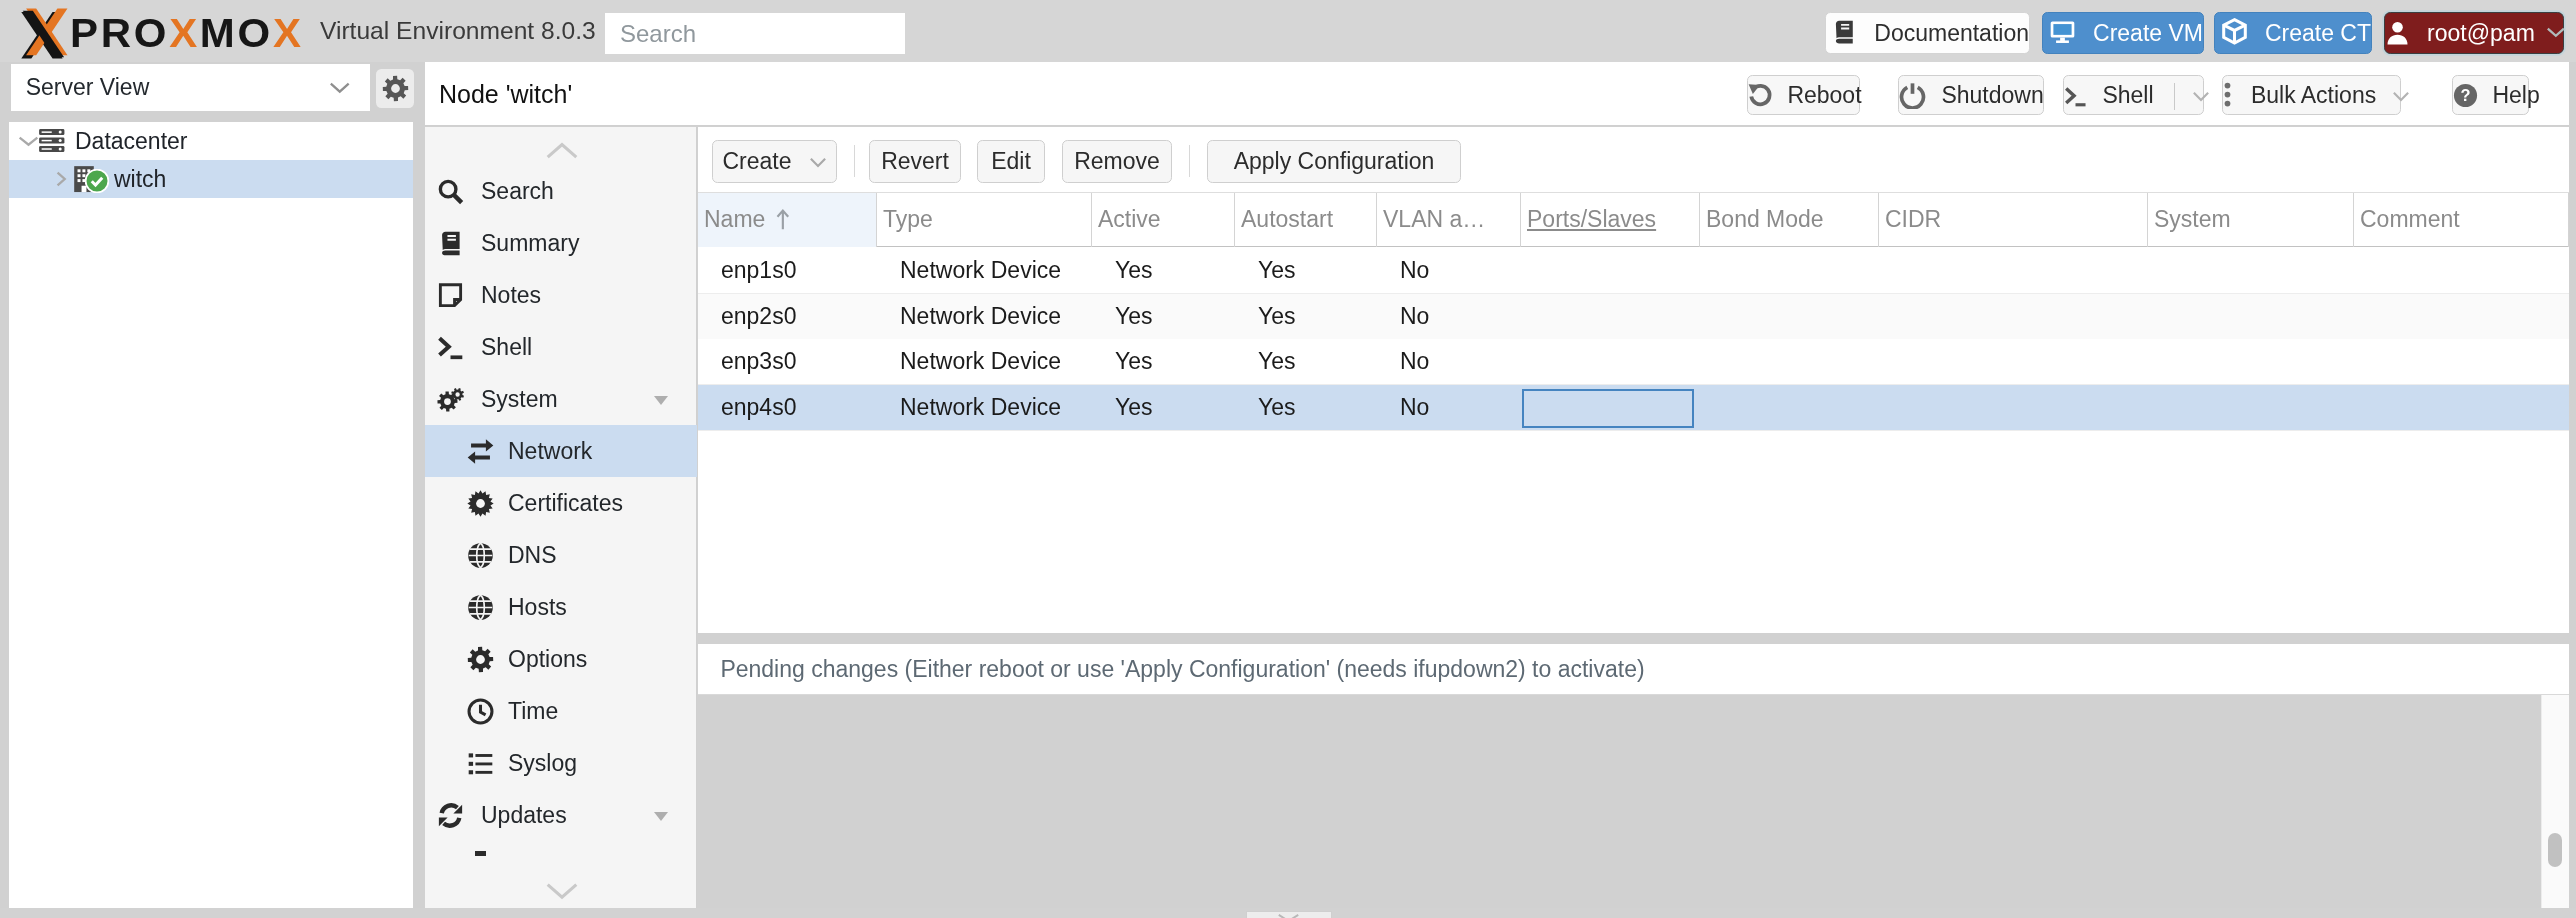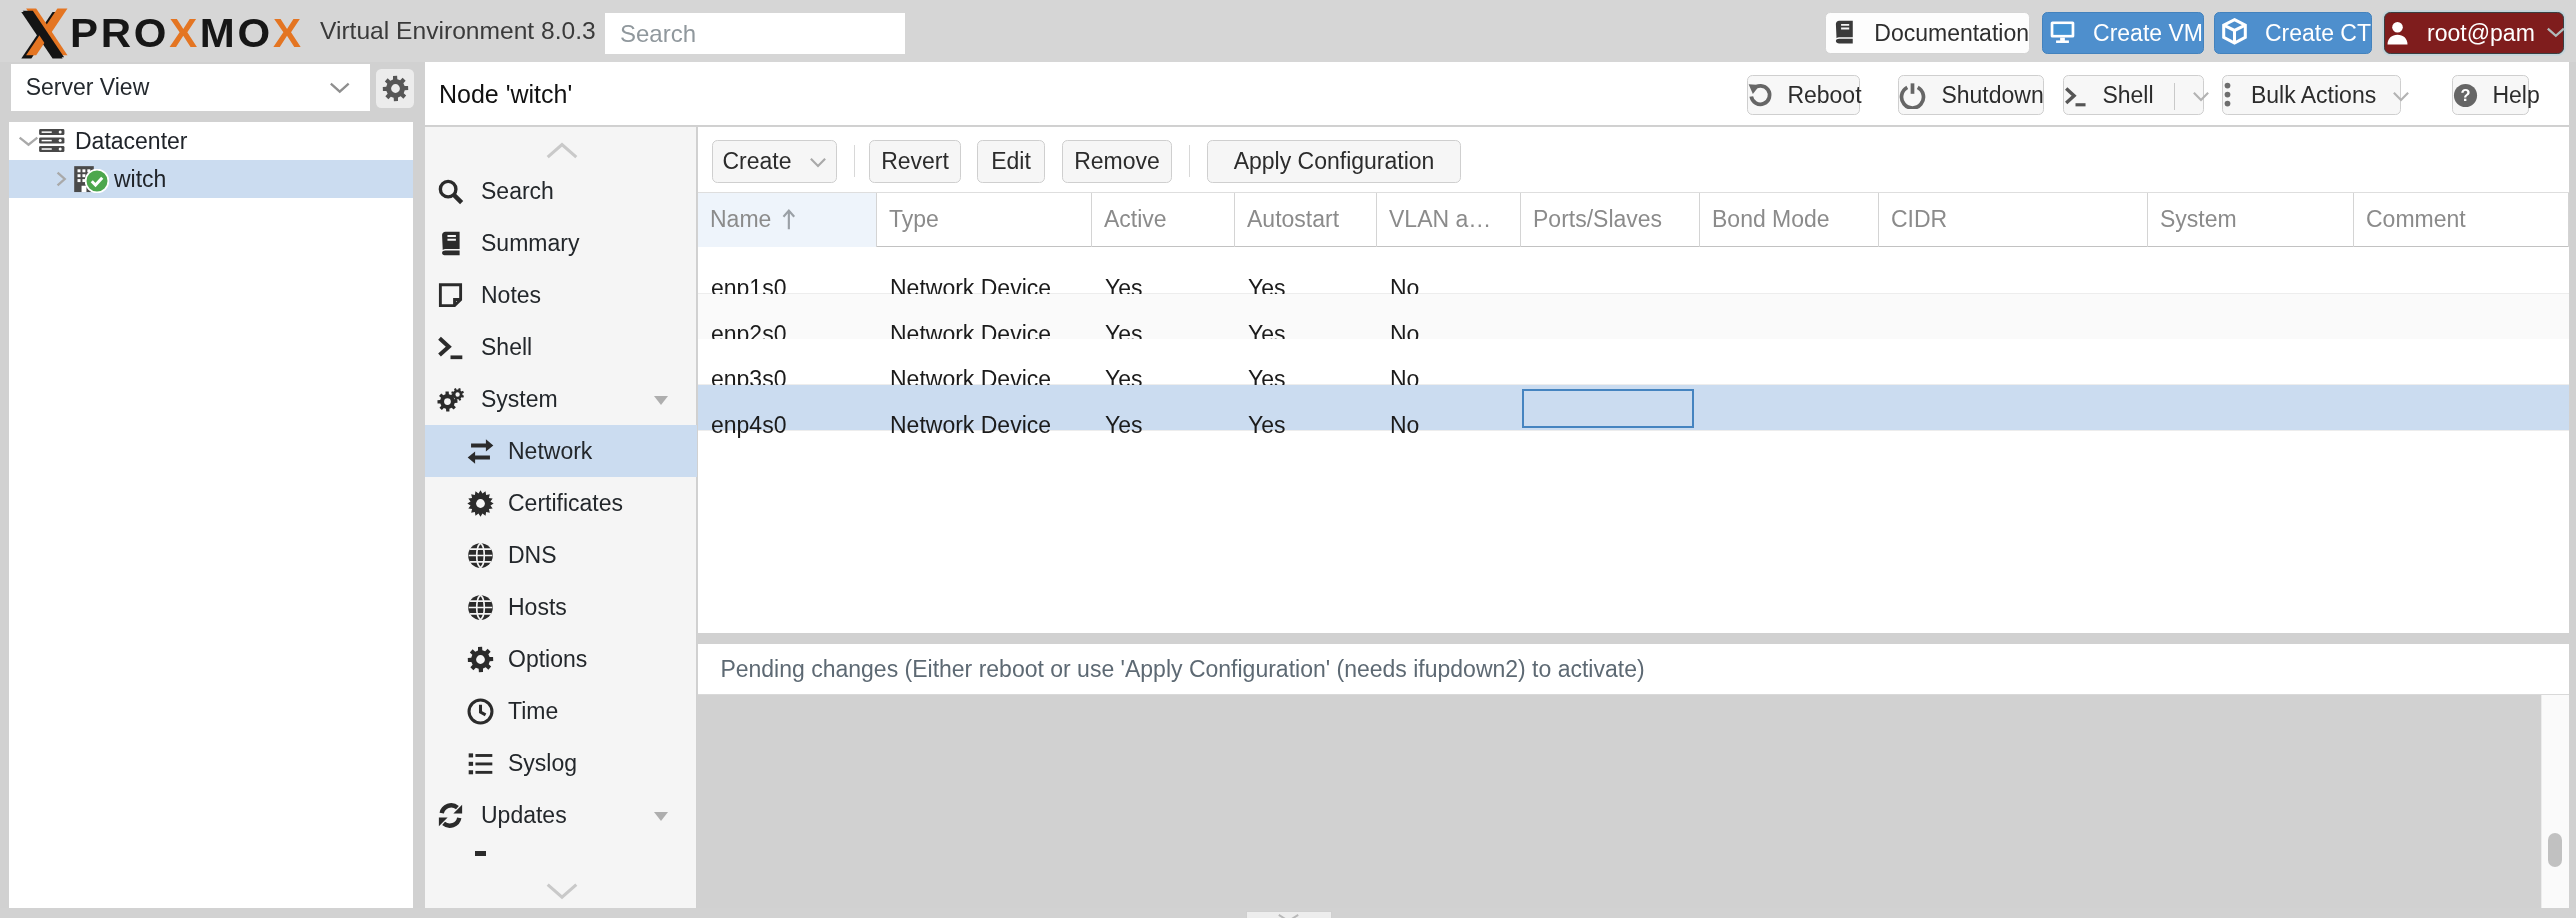--- a/index.html
+++ b/index.html
@@ -35,23 +35,23 @@
 
 #chdr{left:425px;top:62px;width:2144px;height:64px;background:#fff;border-bottom:0.9px solid #d0d0d0}
 #ctitle{left:439px;top:80px;font-size:25px;color:#111}
 .cbtn{top:75px;height:40px;background:#f7f7f7;border:0.9px solid #cfcfcf;border-radius:5.4px;font-size:23px;color:#2c2c2c;line-height:38px;text-align:left;white-space:nowrap}
 .cbtn svg{vertical-align:-4.5px;margin-right:9.8px}
 
 #gridwrap{left:698px;top:127px;width:1871px;height:506px;background:#fff}
 .tbtn{top:140px;height:43px;background:#f6f6f6;border:0.9px solid #cfcfcf;border-radius:5.4px;font-size:23px;color:#2c2c2c;line-height:41px;text-align:center;white-space:nowrap}
 .tsep{top:145px;width:0.9px;height:32px;background:#d8d8d8}
 #ghead{left:698px;top:192px;width:1871px;height:55px;background:#fff;border-top:0.9px solid #dedede;border-bottom:0.9px solid #c2c2c2}
-.hcell{position:absolute;top:0;height:54px;font-size:23px;color:#8b8b8b;line-height:52px;padding-left:12px;border-right:0.9px solid #d4d4d4}
+.hcell{position:absolute;top:0;height:54px;font-size:23px;color:#8b8b8b;line-height:52px;padding-left:6px;border-right:0.9px solid #d4d4d4}
 .grow{position:absolute;left:698px;width:1871px;height:46px;font-size:23px;color:#1b1b1b;border-bottom:0.9px solid #ededed}
-.gcell{position:absolute;top:18px;height:45px;line-height:45px;padding-left:13px}
+.gcell{position:absolute;top:0;height:45px;line-height:45px;padding-left:23px}
 
 #pendhdr{left:698px;top:644px;width:1871px;height:51px;background:#fff;border-bottom:0.9px solid #d9d9d9}
 #pendtitle{left:22.4px;top:11.6px;font-size:23px;color:#5d6973}
 #pendbody{left:698px;top:695px;width:1871px;height:213px;background:#fff;overflow:hidden}
 #code{position:absolute;left:9px;top:1.8px;font-family:"Liberation Mono",monospace;font-size:23px;line-height:30px;color:#101010;white-space:pre}
 #vsb{left:2541px;top:695px;width:28px;height:213px;background:#fafafa;border-left:0.9px solid #ececec}
 #vsbthumb{left:2548px;top:833px;width:14.3px;height:34px;background:#c1c1c1;border-radius:7.2px}
 
 #bband{left:0;top:908px;width:2576px;height:9.8px;background:#d2d2d2}
 #bcollapse{left:1246px;top:911px;width:86px;height:7.2px;background:#ededed;border:0.9px solid #cfcfcf;border-bottom:none}
@@ -306,21 +306,21 @@
   <div class="abs tbtn" style="left:1207px;width:254px">Apply Configuration</div>
 
   <div class="abs" id="ghead">
       <div class="hcell" style="left:0px;width:179px;background:#eef4fb;">Name<svg width="19.7" height="27" style="vertical-align:-6.3px;margin-left:7.2px" viewBox="0 0 22 30">
           <path d="M11 26 V6 M5 12 L11 5 L17 12" fill="none" stroke="#9aa0a6" stroke-width="2.4"></path>
         </svg></div>
       <div class="hcell" style="left:179px;width:215px;">Type</div>
       <div class="hcell" style="left:394px;width:143px;">Active</div>
       <div class="hcell" style="left:537px;width:142px;">Autostart</div>
       <div class="hcell" style="left:679px;width:144px;">VLAN a…</div>
-      <div class="hcell" style="left:823px;width:179px;">Ports/Slaves</div>
+      <div class="hcell" style="left:823px;width:179px;text-decoration:underline;">Ports/Slaves</div>
       <div class="hcell" style="left:1181px;width:269px;">CIDR</div>
       <div class="hcell" style="left:1002px;width:179px;">Bond Mode</div>
       <div class="hcell" style="left:1450px;width:206px;">System</div>
       <div class="hcell" style="left:1656px;width:215px;">Comment</div>
     </div>
   <div id="gridrows">
       <div class="grow" style="top:248px;background:#ffffff">
         <div class="gcell" style="left:0;width:179px">enp1s0</div>
         <div class="gcell" style="left:179px;width:215px">Network Device</div>
         <div class="gcell" style="left:394px;width:143px">Yes</div>

